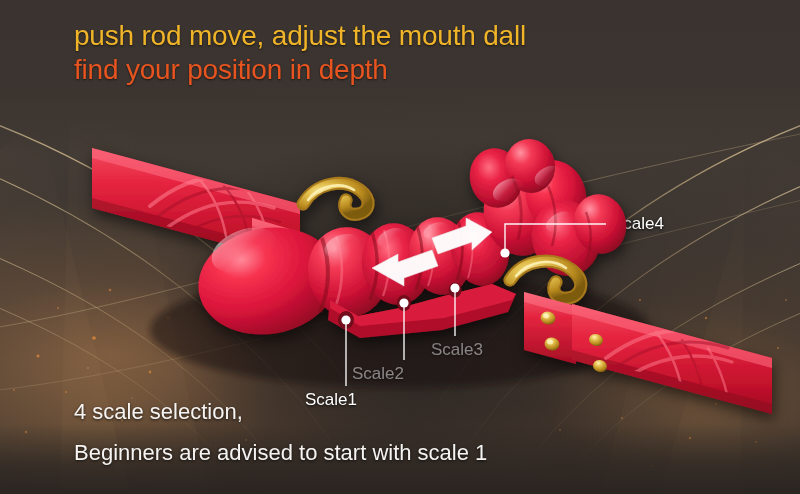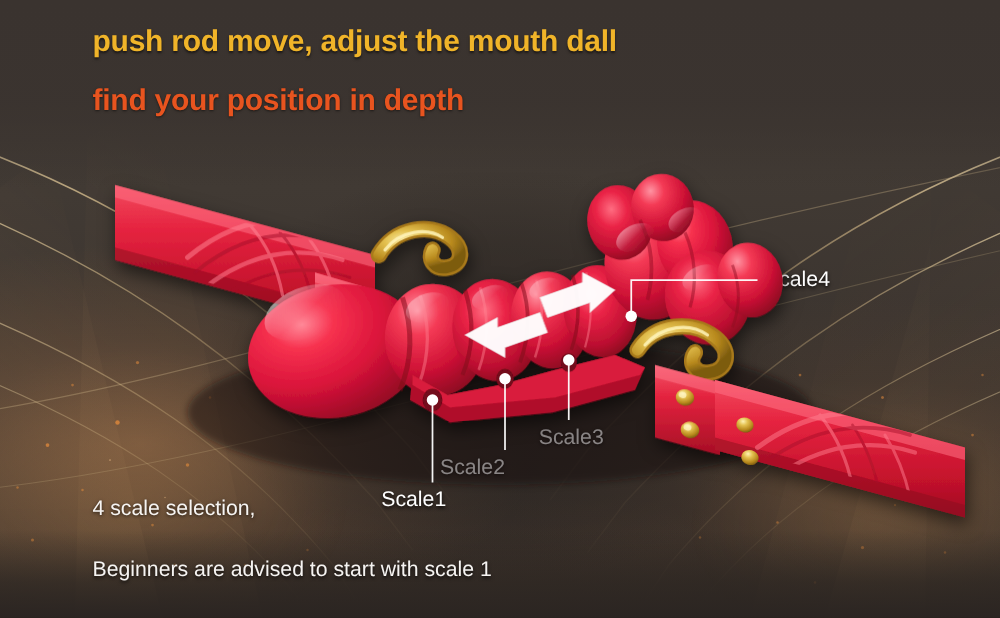--- a/index.html
+++ b/index.html
@@ -37,34 +37,34 @@
     background:linear-gradient(180deg, rgba(46,40,36,0) 0%, rgba(44,38,34,0.75) 60%, #2b2522 100%);
   }
 
   .rays { position:absolute; inset:0; opacity:.5; }
   .sparkles { position:absolute; inset:0; }
   .curves { position:absolute; inset:0; }
 
   
   .headline { position:absolute; left:74px; top:22px; z-index:40; }
   .hl-line {
-    font-weight:700; letter-spacing:-0.2px; line-height:1.0;
-    white-space:nowrap; font-size:24px;
+    font-weight:400; letter-spacing:-0.2px; line-height:1.0;
+    white-space:nowrap; font-size:28px;
   }
   .hl1 { color:#f0b429; text-shadow:0 1px 2px rgba(0,0,0,.55); }
-  .hl2 { color:#e8541f; margin-top:23px; text-shadow:0 1px 2px rgba(0,0,0,.55); }
+  .hl2 { color:#e8541f; margin-top:6px; text-shadow:0 1px 2px rgba(0,0,0,.55); }
 
   
   .caption { position:absolute; left:74px; bottom:30px; z-index:40; }
   .cap-line {
-    color:#f6f4f2; font-size:17px; line-height:1.0;
+    color:#f6f4f2; font-size:22px; line-height:1.0;
     text-shadow:0 1px 3px rgba(0,0,0,.7);
     white-space:nowrap;
   }
-  .cap-line + .cap-line { margin-top:32px; }
+  .cap-line + .cap-line { margin-top:19px; }
 
   
   #product { position:absolute; inset:0; z-index:20; }
 
   
   #callouts { position:absolute; inset:0; z-index:45; }
   .callout-label {
     position:absolute; color:#fff; font-size:17px;
     text-shadow:0 1px 3px rgba(0,0,0,.85);
     white-space:nowrap;

